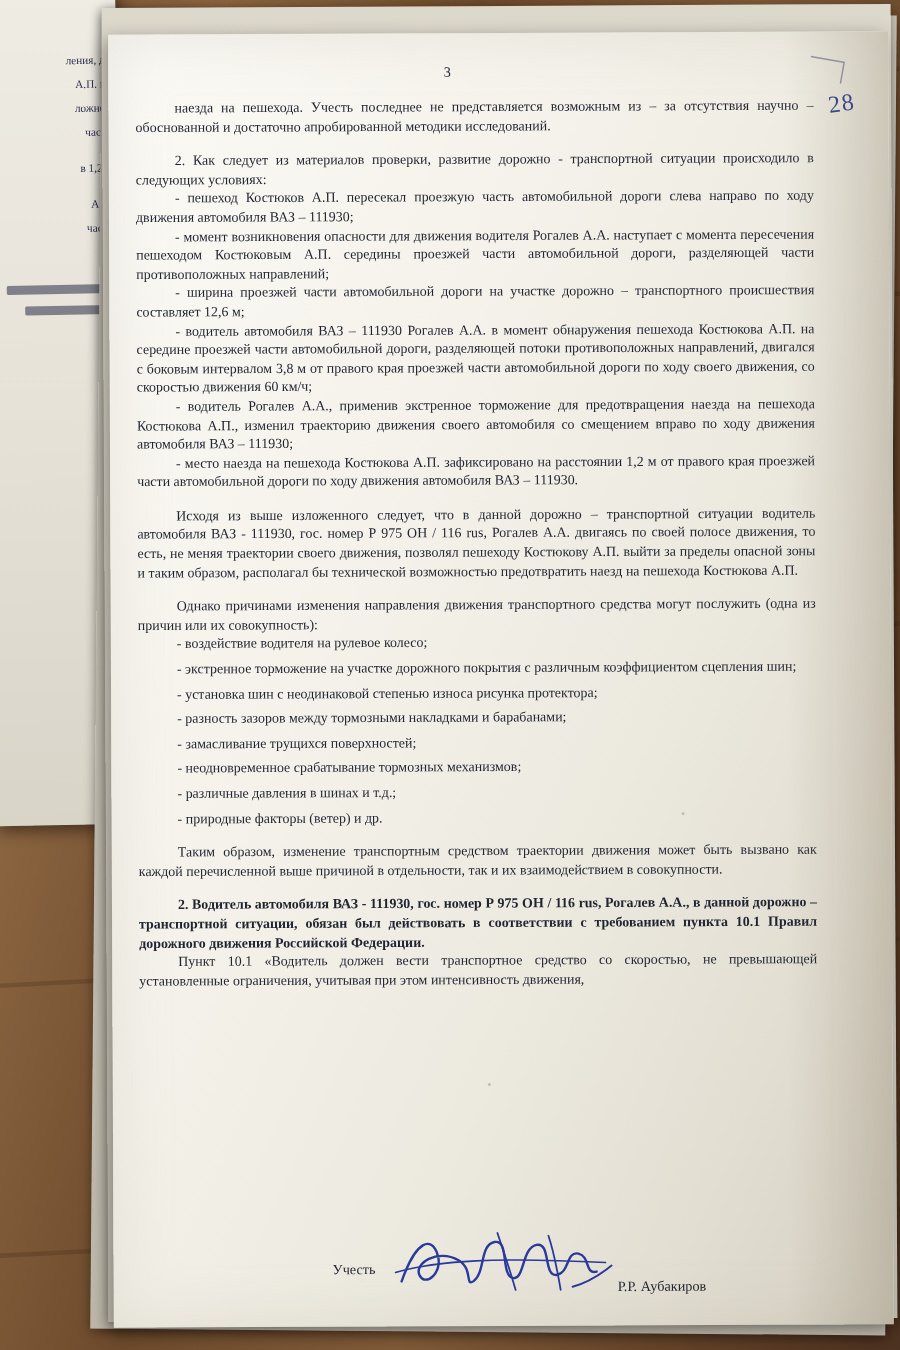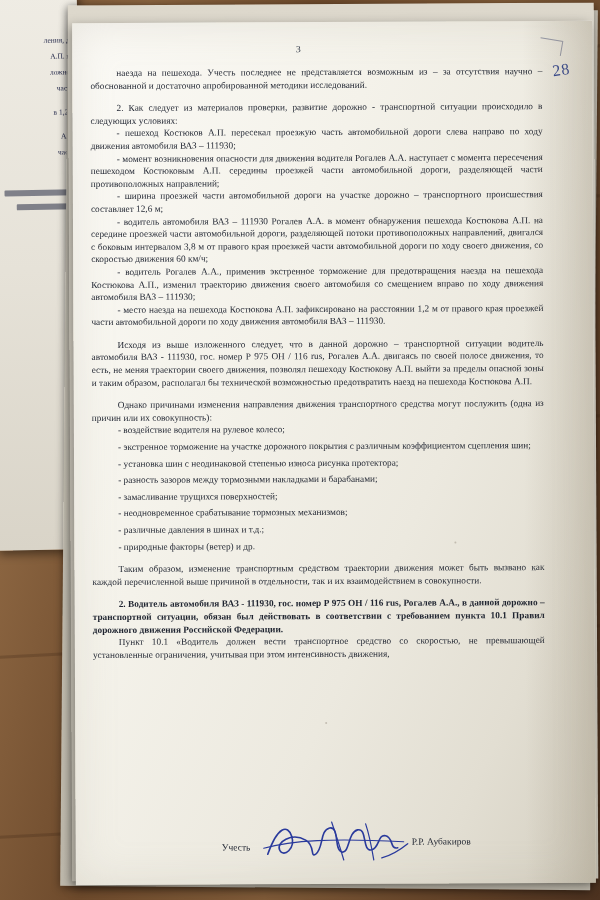--- a/index.html
+++ b/index.html
@@ -173,21 +173,21 @@
   #sig-label {
     position: absolute;
     left: 128px;
     top: 14px;
     font-size: 9.5px;
     color: #1f2430;
   }
   #sig-name {
     position: absolute;
     left: 318px;
-    top: 9px;
+    top: 26px;
     font-size: 9.5px;
     color: #1f2430;
   }
   #signature {
     position: absolute;
     left: 168px;
     top: -8px;
     width: 150px;
     height: 46px;
   }

